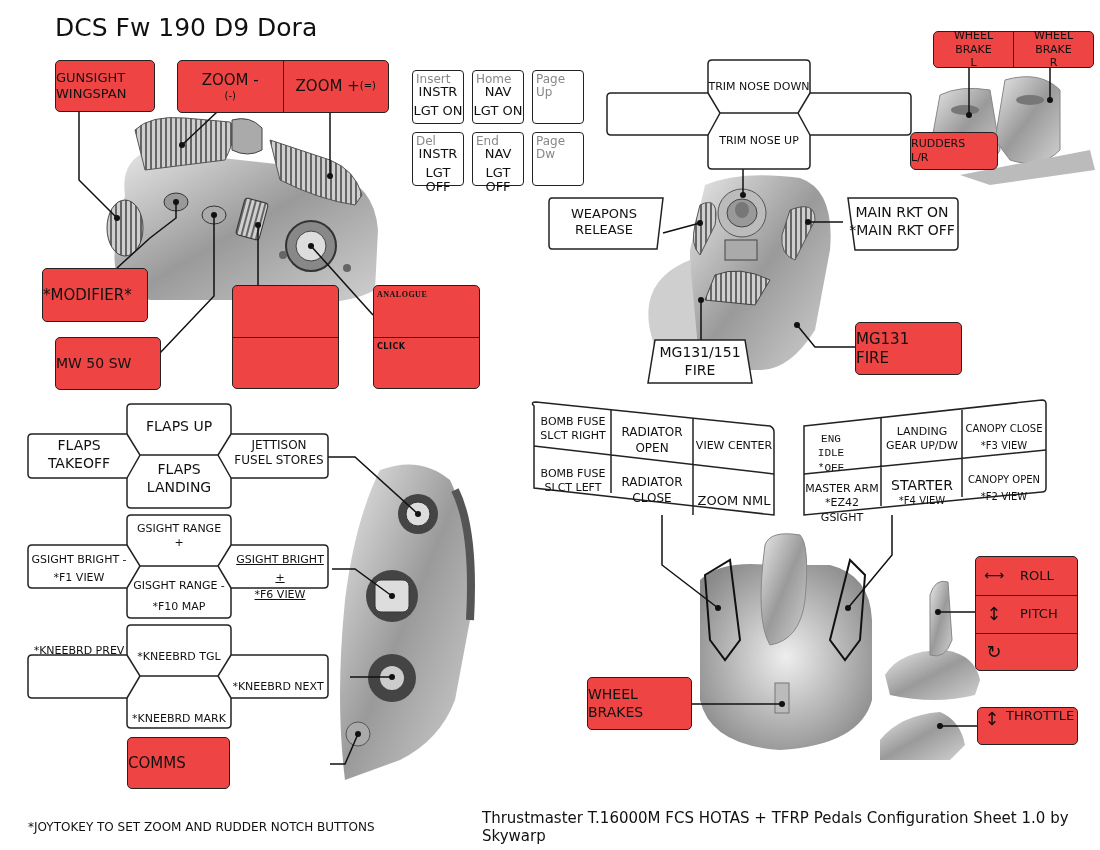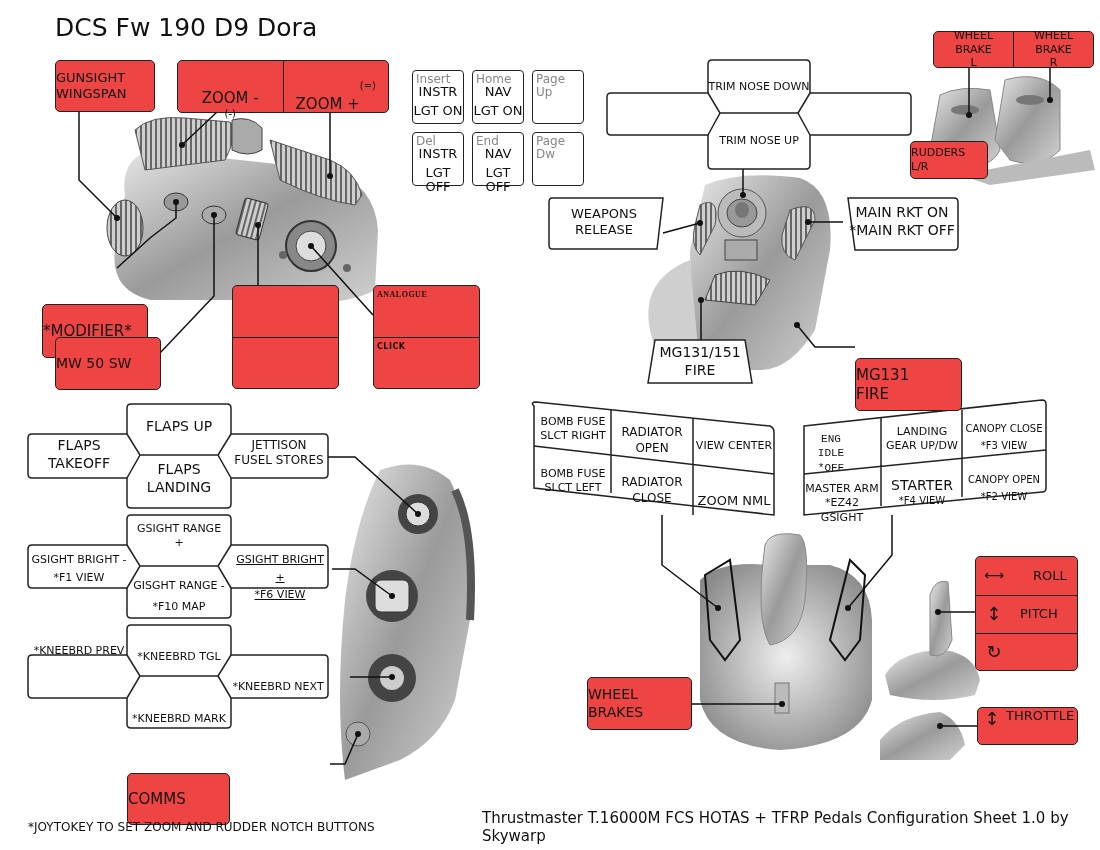--- a/index.html
+++ b/index.html
@@ -2,21 +2,21 @@
 <html><head>
 <meta charset="utf-8">
 <style>
   html, body { margin:0; padding:0; background:#ffffff; }
   body { width:1100px; height:850px; position:relative; overflow:hidden;
          font-family:"DejaVu Sans", sans-serif; color:#111; }
   .box { position:absolute; border:1.5px solid #222; border-radius:5px; background:#ef4444;
          box-sizing:border-box; display:flex; flex-direction:column; align-items:flex-start;
          justify-content:center; text-align:center; line-height:1.25; }
   .t13 { font-size:13px; } .t12 { font-size:12px; } .t11 { font-size:11px; } .t10 { font-size:10px; }
-  .t14 { font-size:14px; } .t15 { font-size:15px;margin-top:36px; }
+  .t14 { font-size:14px; } .t15 { font-size:15px; }
   .key { position:absolute; width:52px; height:54px; border:1.5px solid #222; border-radius:4px;
          box-sizing:border-box; background:#fff; font-size:13px; line-height:1.1;margin-top:8px; }
   .key .k { color:#888; font-size:12px; position:absolute; left:3px; top:2px; }
   .key .a { position:absolute; left:0; right:0; top:14px; text-align:center; }
   .key .b { position:absolute; left:0; right:0; top:33px; text-align:center; }
   svg.lines { position:absolute; left:0; top:0; width:1100px; height:850px; pointer-events:none; }
   .hexlabel { position:absolute; text-align:center; line-height:1.25; }
   .title { position:absolute; left:55px; top:13px; font-size:25px; }
   .foot1 { position:absolute; left:28px; top:820px; font-size:12px; }
   .foot2 { position:absolute; left:482px; top:809px; font-size:15px; }
@@ -264,21 +264,21 @@
 <div class="box t11" style="left:933px;top:31px;width:161px;height:37px;flex-direction:row;">
   <div style="flex:1;height:100%;display:flex;flex-direction:column;align-items:center;justify-content:center;border-right:1.5px solid #222;">
     <span>WHEEL BRAKE</span>
     <span>L</span>
   </div>
   <div style="flex:1;height:100%;display:flex;flex-direction:column;align-items:center;justify-content:center;">
     <span>WHEEL BRAKE</span>
     <span>R</span>
   </div>
 </div>
-<div class="box t11" style="left:910px;top:141px;width:78px;height:38px;">
+<div class="box t11" style="left:910px;top:132px;width:88px;height:38px;border-radius:6px;">
   <span>RUDDERS</span>
   <span>L/R</span>
 </div>
 
 <div class="hexlabel t14" style="left:131px;top:418px;width:96px;">FLAPS UP</div>
 <div class="hexlabel t14" style="left:34px;top:437px;width:90px;">
   <div>FLAPS</div>
   <div>TAKEOFF</div>
 </div>
 <div class="hexlabel t14" style="left:131px;top:461px;width:96px;">
@@ -356,21 +356,21 @@
 </div>
 
 <div class="box t14" style="left:587px;top:677px;width:105px;height:53px;">
   <span>WHEEL</span>
   <span>BRAKES</span>
 </div>
 
 <div class="box" style="left:975px;top:556px;width:103px;height:115px;justify-content:flex-start;">
   <div style="height:38px;width:100%;display:flex;align-items:center;border-bottom:1.5px solid #222;">
     <span style="width:36px;text-align:center;font-size:14px;">⟷</span>
-    <span class="t13" style="margin-left:21px;">ROLL</span>
+    <span class="t13" style="margin-left:8px;">ROLL</span>
   </div>
   <div style="height:38px;width:100%;display:flex;align-items:center;border-bottom:1.5px solid #222;">
     <span style="width:36px;text-align:center;font-size:18px;">↕</span>
     <span class="t13" style="margin-left:8px;">PITCH</span>
   </div>
   <div style="height:36px;width:100%;display:flex;align-items:center;">
     <span style="width:36px;text-align:center;font-size:18px;">↻</span>
   </div>
 </div>
 <div class="box" style="left:977px;top:707px;width:101px;height:38px;flex-direction:row;justify-content:flex-start;">

